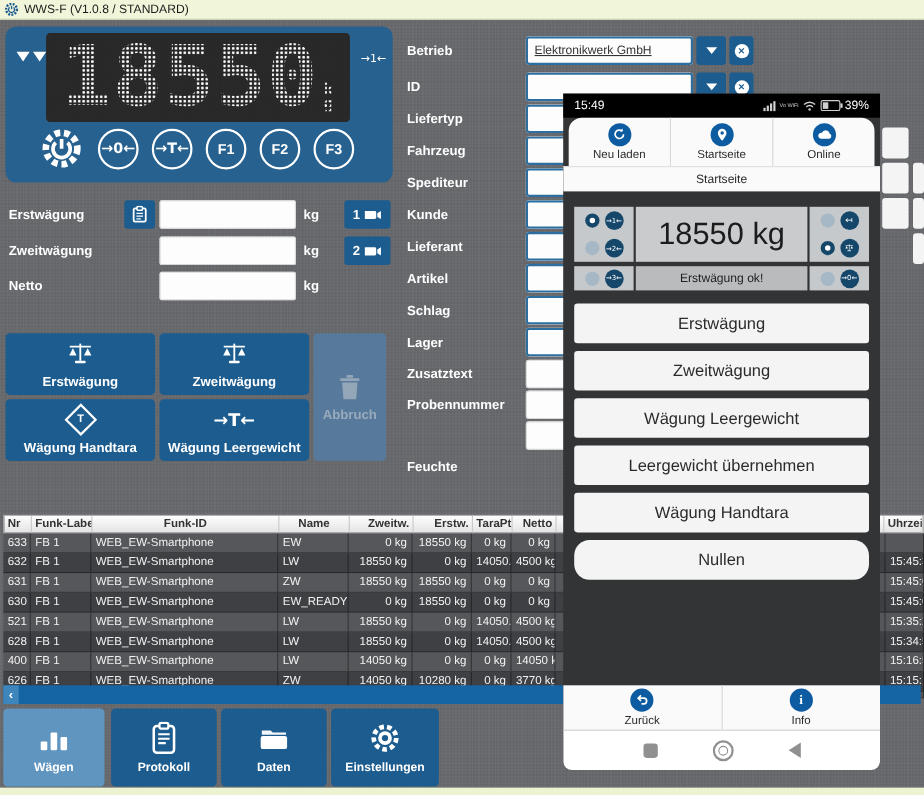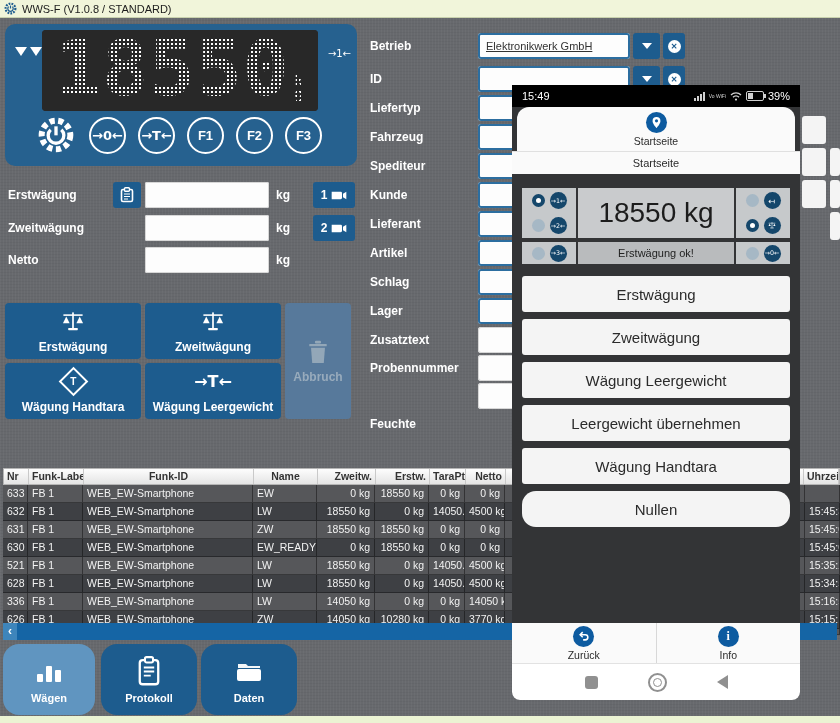--- a/index.html
+++ b/index.html
@@ -73,21 +73,21 @@
   .t-row:nth-child(odd){background:#56575a;}
   .t-row:nth-child(even){background:#3e4044;}
   .td{font-size:10.5px;color:#f2f2f2;line-height:17px;padding:0 4px;border-right:1px solid rgba(0,0,0,.4);
     border-bottom:1px solid rgba(0,0,0,.35);white-space:nowrap;overflow:hidden;box-sizing:border-box;}
   .td.c4,.td.c5,.td.c6,.td.c7{text-align:right;}
   .t-row.partial{height:6px;overflow:hidden;}
   #hscroll{position:absolute;left:3px;top:623px;width:834px;height:17px;background:#1565a5;display:flex;align-items:center;}
   #hscroll .chev{width:14px;height:17px;background:#3e85bb;color:#fff;font-size:12px;font-weight:bold;text-align:center;line-height:16px;}
 
   
-  .nav{position:absolute;top:644px;height:71px;background:#1d5c8e;border-radius:16px;color:#fff;display:flex;
+  .nav{position:absolute;top:644px;height:71px;background:#1d5c8e;border-radius:4px;color:#fff;display:flex;
     flex-direction:column;align-items:center;justify-content:center;gap:6px;font-weight:bold;font-size:11px;}
   .nav.active{background:#6095c0;}
   .nav .ico{height:30px;display:flex;align-items:center;justify-content:center;}
   #strip{position:absolute;left:0;top:716px;width:840px;height:7px;background:#ebf3d3;}
 
   
   #phone{position:absolute;left:512px;top:85px;width:288px;height:615px;background:#333436;z-index:20;
     border-radius:0 0 8px 8px;overflow:hidden;}
   #pstatus{position:absolute;left:0;top:0;width:100%;height:22px;background:#000;color:#fff;font-size:11px;
     display:flex;align-items:center;justify-content:space-between;padding:0 10px;box-sizing:border-box;}
@@ -388,21 +388,21 @@
           <div class="td c2">WEB_EW-Smartphone</div>
           <div class="td c3">LW</div>
           <div class="td c4">18550 kg</div>
           <div class="td c5">0 kg</div>
           <div class="td c6">14050...</div>
           <div class="td c7">4500 kg</div>
           <div class="td c8"></div>
           <div class="td c9">15:34:53</div>
         </div>
         <div class="t-row">
-          <div class="td c0">336</div>
+          <div class="td c0">400</div>
           <div class="td c1">FB 1</div>
           <div class="td c2">WEB_EW-Smartphone</div>
           <div class="td c3">LW</div>
           <div class="td c4">14050 kg</div>
           <div class="td c5">0 kg</div>
           <div class="td c6">0 kg</div>
           <div class="td c7">14050 kg</div>
           <div class="td c8"></div>
           <div class="td c9">15:16:57</div>
         </div>
@@ -457,20 +457,30 @@
     <span>Protokoll</span>
   </div>
   <div class="nav" style="left:201px;width:96px;">
     <span class="ico">
       <svg width="30" height="26" viewBox="0 0 30 24" fill="#fff">
           <path d="M4 5h8l2 2h12v2H4z" opacity=".95"></path>
           <rect x="3" y="10" width="24" height="12" rx="2"></rect>
         </svg>
     </span>
     <span>Daten</span>
+  </div>
+  <div class="nav" style="left:301px;width:98px;">
+    <span class="ico">
+      <svg width="30" height="30" viewBox="0 0 24 24">
+          <circle cx="12" cy="12" r="8.2" fill="none" stroke="#fff" stroke-width="3.4" stroke-dasharray="3.4 2.3"></circle>
+          <circle cx="12" cy="12" r="5" fill="#fff"></circle>
+          <circle cx="12" cy="12" r="2.3" fill="#1d5c8e"></circle>
+        </svg>
+    </span>
+    <span>Einstellungen</span>
   </div>
   <div id="strip"></div>
 
   <div id="phone">
     <div id="pstatus">
       <span>15:49</span>
       <span class="right">
         <span class="sigbars">
             <i style="height:3px;"></i>
             <i style="height:5px;"></i>
@@ -483,26 +493,43 @@
             <circle cx="6" cy="8.6" r="1.1" fill="#cfcfcf"></circle>
           </svg>
         <span class="batt"></span>
         <span>39%</span>
       </span>
     </div>
 
     <div id="ptoolbar">
       <div class="ptool">
         <span class="bluecirc">
+          <svg width="12" height="12" viewBox="0 0 14 14">
+              <path d="M11.5 7a4.5 4.5 0 1 1-1.4-3.2" fill="none" stroke="#fff" stroke-width="1.8"></path>
+              <path d="M10.5 1v3.2H7.3z" fill="#fff"></path>
+            </svg>
+        </span>
+        <span class="lbl">Neu laden</span>
+      </div>
+      <div class="ptool">
+        <span class="bluecirc">
           <svg width="11" height="13" viewBox="0 0 12 14">
               <path d="M6 1a4.3 4.3 0 0 1 4.3 4.3C10.3 8.5 6 13 6 13S1.7 8.5 1.7 5.3A4.3 4.3 0 0 1 6 1z" fill="#fff"></path>
               <circle cx="6" cy="5.2" r="1.7" fill="#0d5ba0"></circle>
             </svg>
         </span>
         <span class="lbl">Startseite</span>
+      </div>
+      <div class="ptool">
+        <span class="bluecirc">
+          <svg width="13" height="10" viewBox="0 0 16 11">
+              <path d="M4.5 10.5a3.3 3.3 0 1 1 .7-6.5A4.5 4.5 0 0 1 13.8 5a2.8 2.8 0 0 1-.8 5.5z" fill="#fff"></path>
+            </svg>
+        </span>
+        <span class="lbl">Online</span>
       </div>
     </div>
 
     <div id="ptitle">Startseite</div>
 
     <div id="pscale">
       <div class="sidepanel" style="left:0;top:0;height:50px;">
         <div class="sp-row">
           <span class="ind on"></span>
           <span class="badge">

